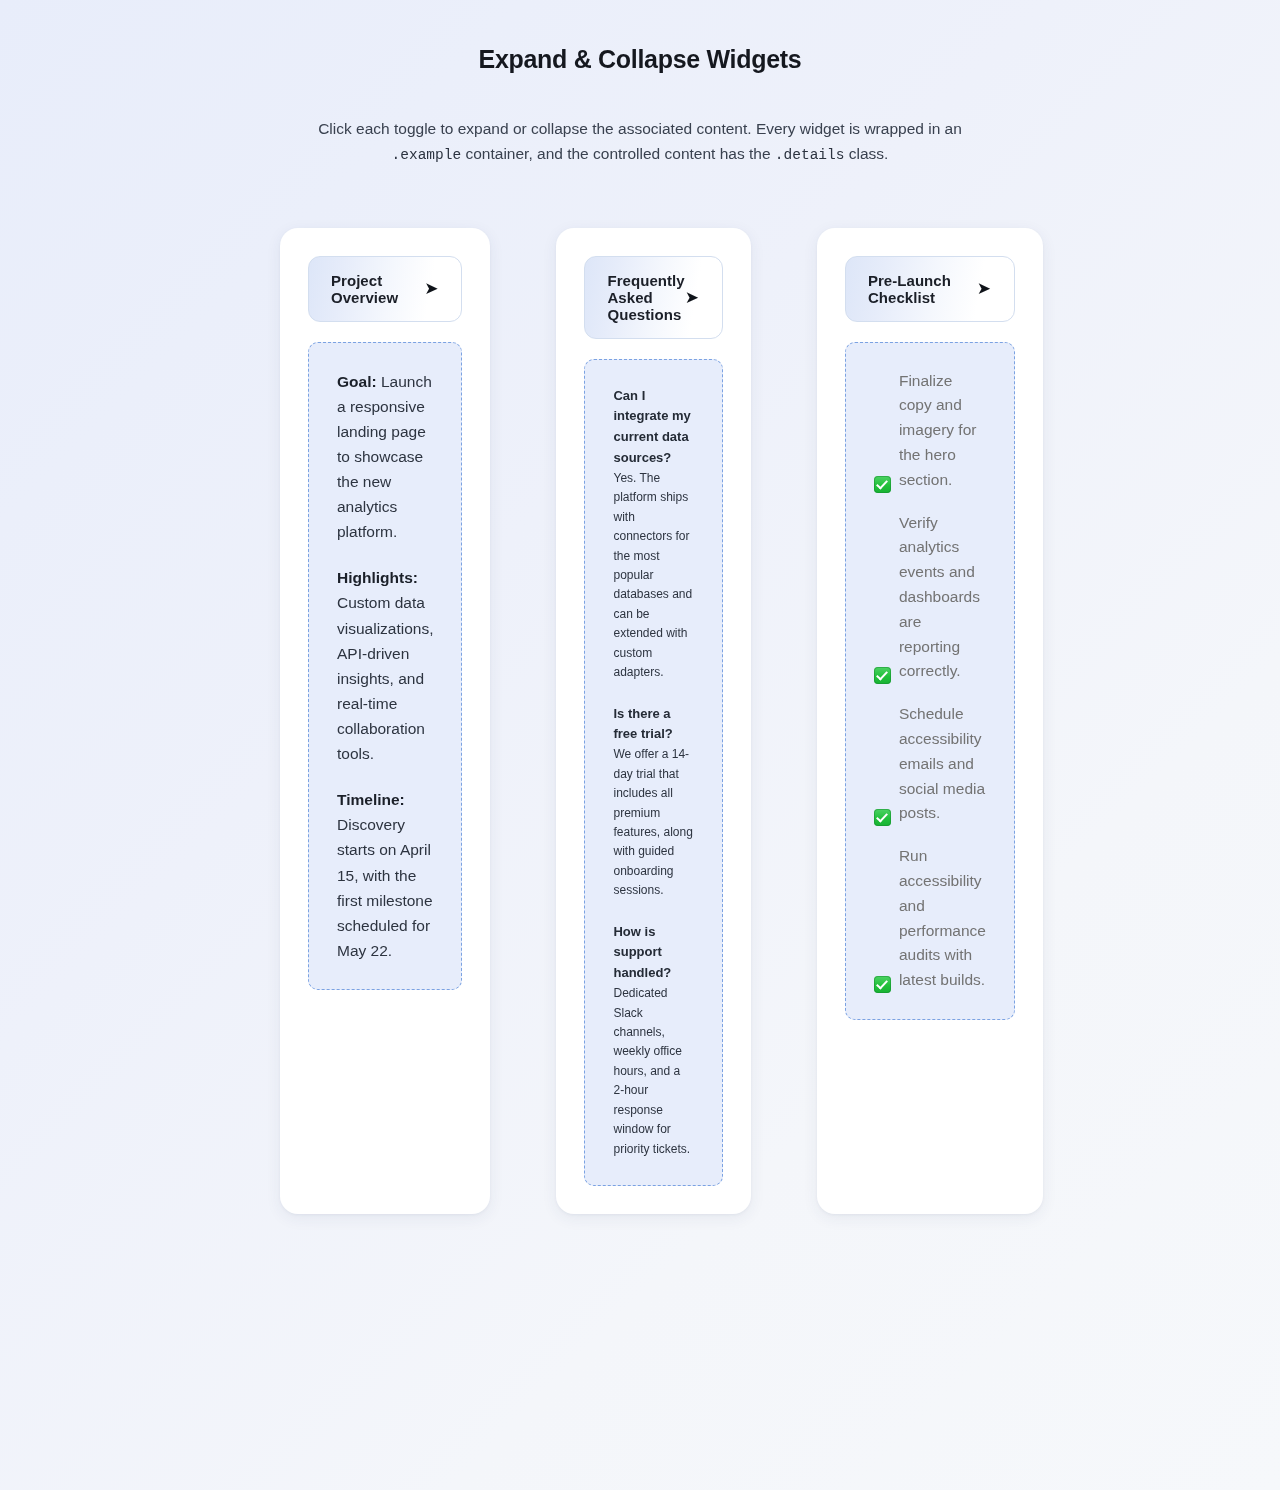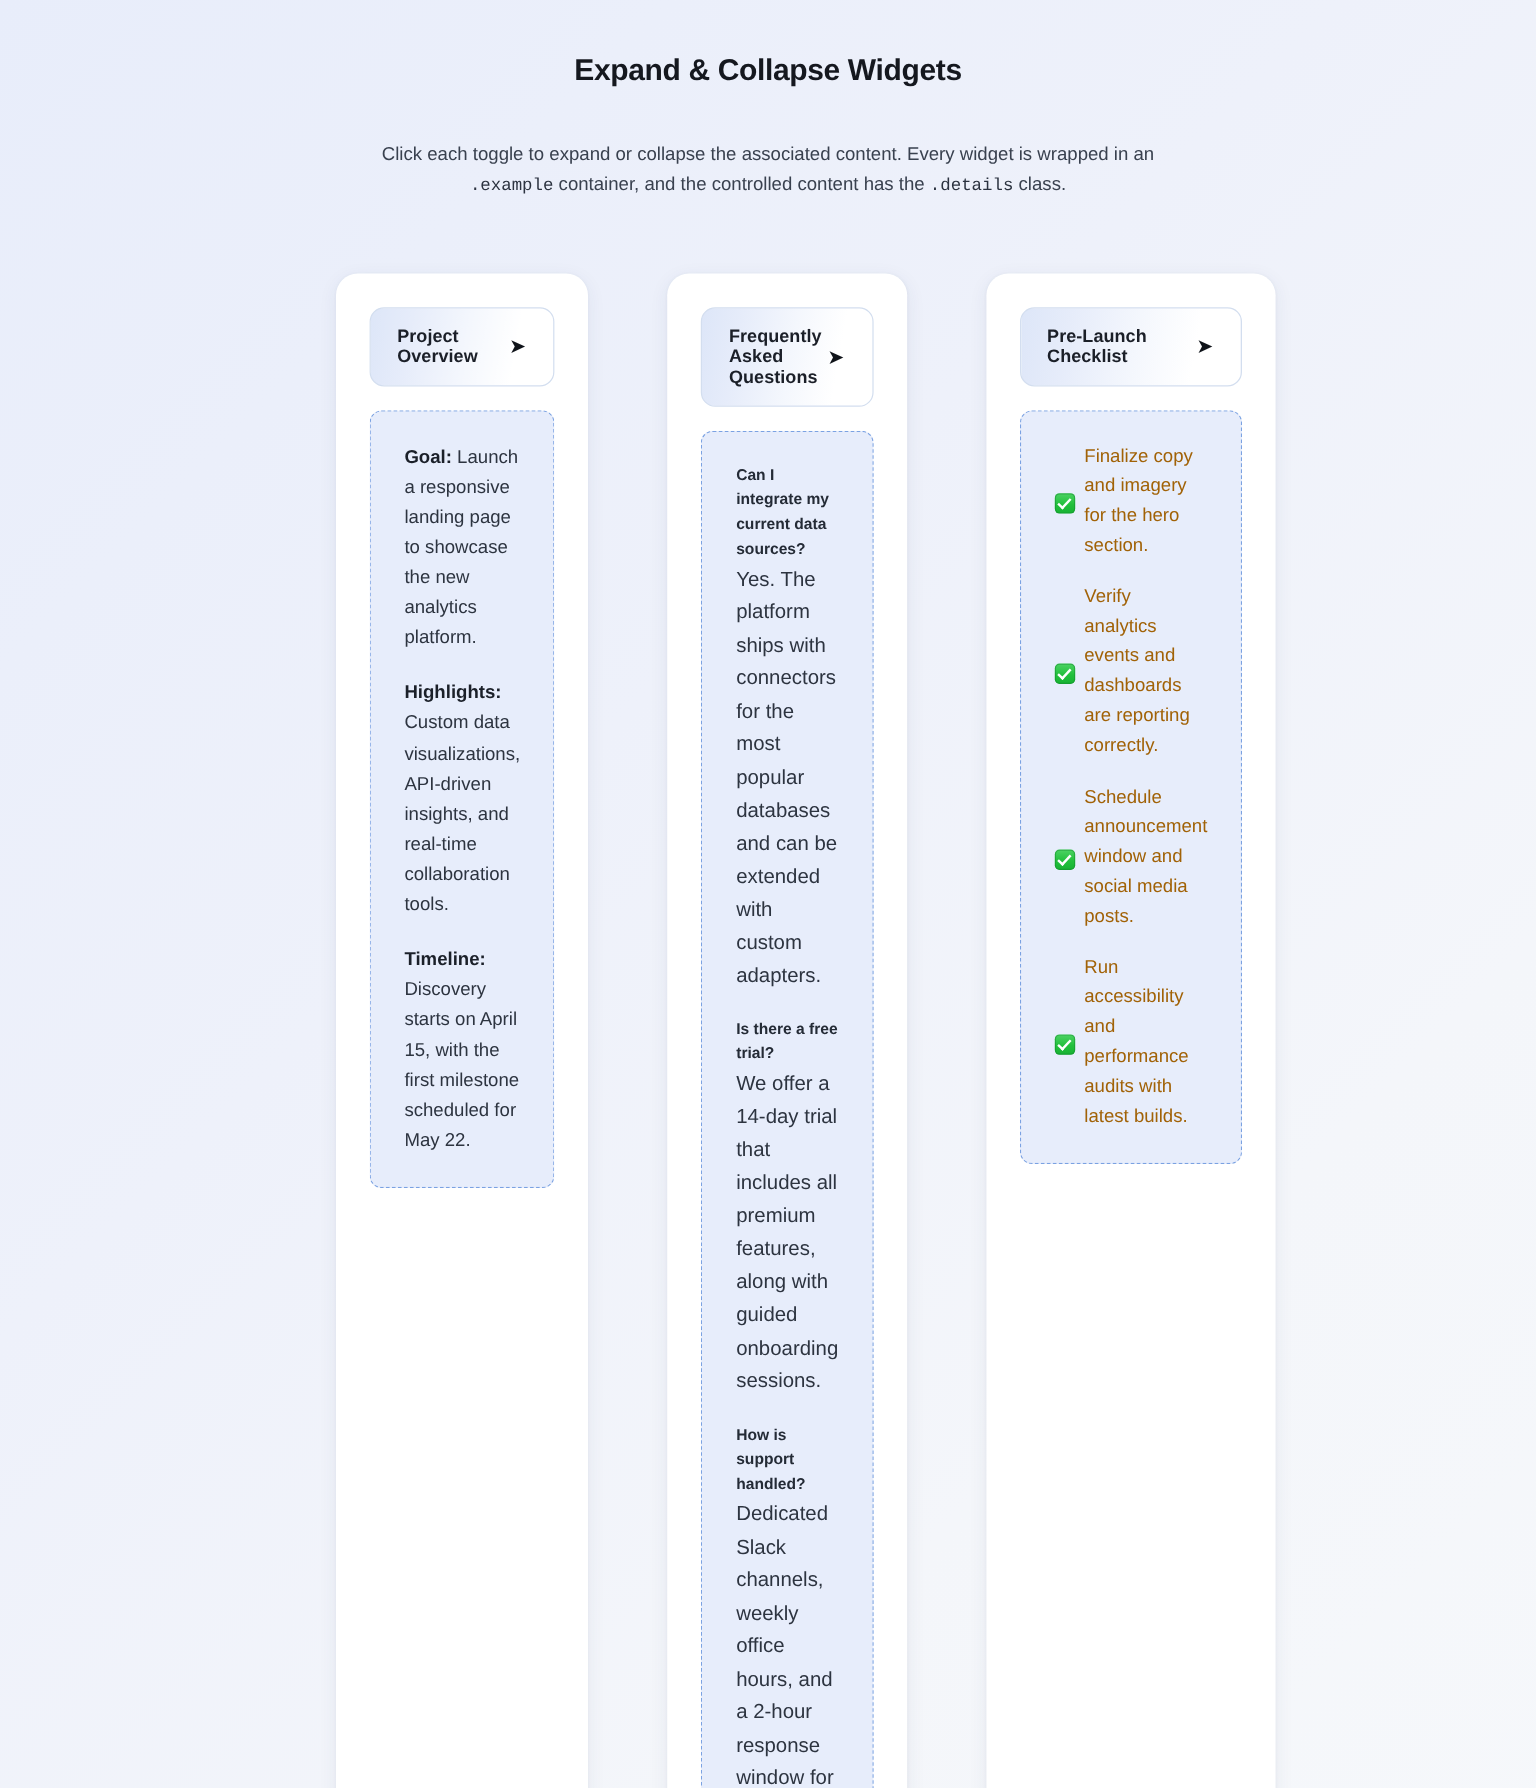--- a/index.html
+++ b/index.html
@@ -110,36 +110,36 @@
   }
   .faq-q {
     margin: 0;
     font-size: 13px;
     font-weight: bold;
     line-height: 1.6;
     color: #242b36;
   }
   .faq-a {
     margin: 0;
-    font-size: 17px;
+    font-size: 12px;
     line-height: 1.62;
     color: #2d3440;
   }
   .check-list {
     list-style: none;
     margin: 0;
     padding: 0;
   }
   .check-item {
     display: flex;
-    align-items: center;
+    align-items: flex-end;
     gap: 8px;
     font-size: 15.5px;
     line-height: 1.6;
-    color: #a16207;
+    color: #737373;
   }
   .check-item + .check-item {
     margin-top: 18px;
   }
   .check-icon {
     flex: 0 0 auto;
     width: 17px;
     height: 17px;
     margin-top: 3px;
     position: relative;
@@ -213,21 +213,21 @@
           <li class="check-item">
             <span class="check-icon"></span>
             <span>Finalize copy and imagery for the hero section.</span>
           </li>
           <li class="check-item">
             <span class="check-icon"></span>
             <span>Verify analytics events and dashboards are reporting correctly.</span>
           </li>
           <li class="check-item">
             <span class="check-icon"></span>
-            <span>Schedule announcement window and social media posts.</span>
+            <span>Schedule accessibility emails and social media posts.</span>
           </li>
           <li class="check-item">
             <span class="check-icon"></span>
             <span>Run accessibility and performance audits with latest builds.</span>
           </li>
         </ul>
       </div>
     </section>
 
   </div>

